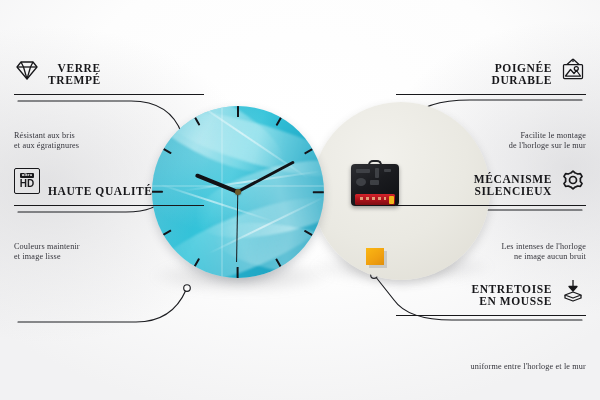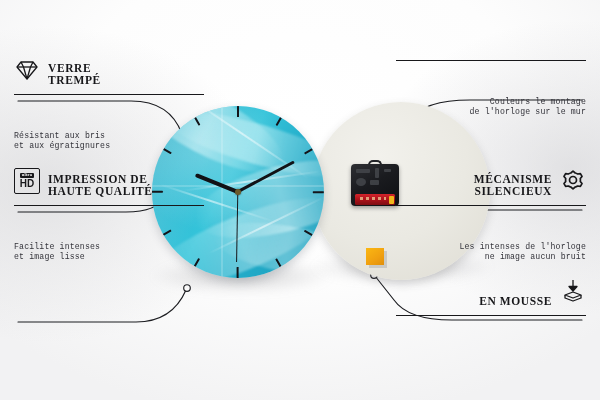--- a/index.html
+++ b/index.html
@@ -26,27 +26,28 @@
   .feature.left  .f-head { justify-content:flex-start; }
 
   .f-title {
     font-family:"Liberation Serif", serif;
     font-weight:bold;
     font-size:11.5px;
     letter-spacing:0.6px;
     line-height:12.5px;
     color:#17171a;
     text-transform:uppercase;
+    text-align:right;
   }
   .f-icon { width:26px; height:34px; flex:0 0 26px; color:#17171a; }
   .f-icon svg { display:block; width:26px; height:26px; }
 
   .f-rule { height:1px; background:#18181b; margin:3px 0 3px; width:100%; }
   .f-desc {
-    font-family:Liberation Mono, monospace;
+    font-family:Liberation Serif, serif;
     font-size:8.2px;
     line-height:10px;
     color:#33333a;
     letter-spacing:0.15px;
     margin-top:36px;
   }
 
   
   #feat-verre      { left:14px;  top:57px;  }
   #feat-impression { left:14px;  top:168px; }
@@ -296,36 +297,53 @@
 
   <div class="feature left" id="feat-impression">
     <div class="f-head">
       <span class="f-icon">
         <span class="hd-badge">
           <span class="u">ultra</span>
           <span class="hd">HD</span>
         </span>
       </span>
       <span class="f-title">
-        <span>IMPRESSION DE</span><br>
+        <br>
         <span>HAUTE QUALITÉ</span>
       </span>
     </div>
     <div class="f-rule"></div>
     <div class="f-desc">
-      <span>Facilite intenses</span><br>
+      <span>Couleurs maintenir</span><br>
       <span>et image lisse</span>
     </div>
   </div>
 
 
   <div class="feature right" id="feat-poignee">
-    <div class="f-rule"></div>
-    <div class="f-desc">
-      <span>Couleurs le montage</span><br>
+    <div class="f-head">
+      <span class="f-title">
+        <span>POIGNÉE</span><br>
+        <span>DURABLE</span>
+      </span>
+      <span class="f-icon">
+        <svg viewBox="0 0 26 26">
+            <g fill="none" stroke="currentColor" stroke-width="1.25" stroke-linejoin="round">
+          <path d="M13 2 L13 5"></path>
+              <path d="M13 2 L7 7.5 M13 2 L19 7.5"></path>
+          <rect x="3.5" y="7.5" width="19" height="14" rx="1"></rect>
+          <path d="M5.5 19 L10.5 12.5 L14 16.5 L16.5 13.5 L20.5 19 Z"></path>
+          <circle cx="16.3" cy="11.6" r="2"></circle>
+        </g>
+          </svg>
+      </span>
+    </div>
+    <div class="f-rule"></div>
+    <div class="f-desc">
+      <span>Facilite le montage</span><br>
       <span>de l'horloge sur le mur</span>
     </div>
   </div>
 
   <div class="feature right" id="feat-mecanisme">
     <div class="f-head">
       <span class="f-title">
         <span>MÉCANISME</span><br>
         <span>SILENCIEUX</span>
       </span>
@@ -341,33 +359,34 @@
     <div class="f-rule"></div>
     <div class="f-desc">
       <span>Les intenses de l'horloge</span><br>
       <span>ne image aucun bruit</span>
     </div>
   </div>
 
   <div class="feature right" id="feat-entretoise">
     <div class="f-head">
       <span class="f-title">
-        <br>
+        <span>ENTRETOISE</span><br>
         <span>EN MOUSSE</span>
       </span>
       <span class="f-icon">
         <svg viewBox="0 0 26 26">
             <g fill="none" stroke="currentColor" stroke-width="1.3" stroke-linejoin="round">
           <path d="M13 2 L13 10"></path>
               <path d="M9 8.5 L13 13 L17 8.5 Z" fill="currentColor"></path>
           <path d="M13 14 L21 17 L13 20 L5 17 Z"></path>
           <path d="M5 17 L5 20 L13 23 L21 20 L21 17"></path>
         </g>
           </svg>
       </span>
     </div>
     <div class="f-rule"></div>
     <div class="f-desc">
       <br>
+      <span>uniforme entre l'horloge et le mur</span>
     </div>
   </div>
 
 </div>
 
 </body></html>

